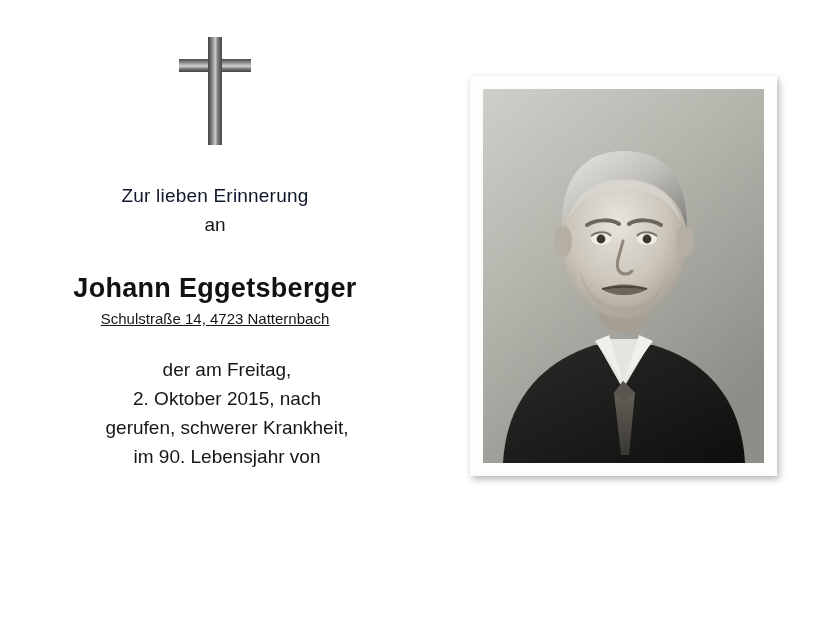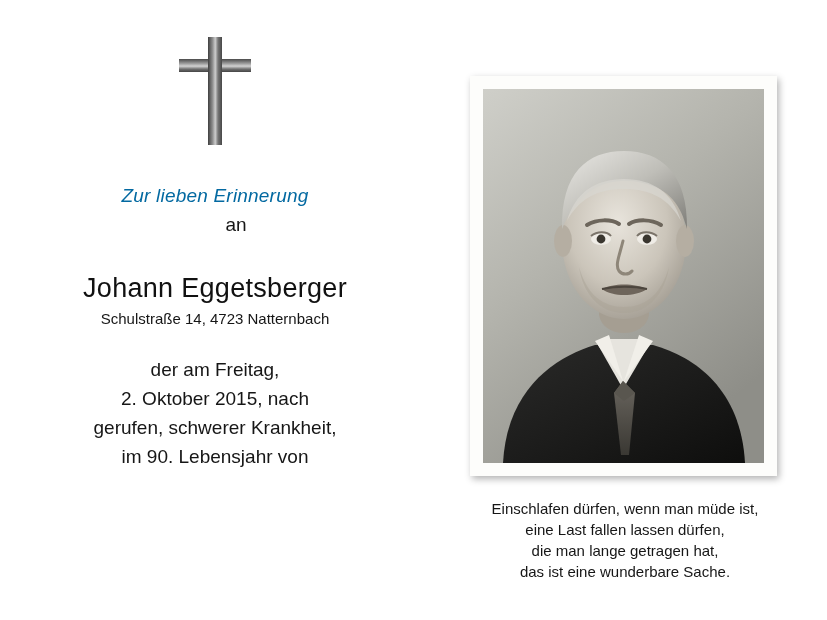--- a/index.html
+++ b/index.html
@@ -43,55 +43,55 @@
     justify-content: center;
   }
 
   .memory-line-1 {
     position: absolute;
     left: 0;
     top: 185px;
     width: 430px;
     font-size: 19px;
     letter-spacing: 0.2px;
-    color: #0369a1;
-    font-style: italic;
+    color: #0f172a;
   }
   .memory-line-2 {
     position: absolute;
     left: 0;
     top: 214px;
     width: 430px;
     font-size: 19px;
     color: #161616;
-    padding-left: 21px;
   }
 
   .deceased-name {
     position: absolute;
     left: 0;
     top: 273px;
     width: 430px;
     font-size: 27px;
     color: #111111;
     letter-spacing: 0.3px;
+    font-weight: bold;
   }
 
   .deceased-address {
     position: absolute;
     left: 0;
     top: 310px;
     width: 430px;
     font-size: 15px;
     color: #161616;
+    text-decoration: underline;
   }
 
   .passage {
     position: absolute;
-    left: 0;
+    left: 12px;
     top: 355px;
     width: 430px;
     font-size: 19px;
     line-height: 29px;
     color: #161616;
   }
   .passage div { white-space: nowrap; }
 
   
   .photo-frame {
@@ -238,20 +238,14 @@
         <path d="M119 200 C133 197 151 197 164 200" stroke="#4c453d" stroke-width="2" fill="none"></path>
 
         <path d="M96 178 C100 204 116 224 141 224 C166 224 182 204 186 178 C178 206 162 218 141 218 C120 218 104 206 96 178 Z" fill="#a8a194" opacity="0.45"></path>
 
         <rect x="0" y="0" width="281" height="374" fill="none"></rect>
         <rect x="0" y="0" width="281" height="374" fill="url(#bg)" opacity="0"></rect>
       </svg>
     </div>
   </div>
 
-  <div class="verse">
-    <div>Einschlafen dürfen, wenn man müde ist,</div>
-    <div>eine Last fallen lassen dürfen,</div>
-    <div>die man lange getragen hat,</div>
-    <div>das ist eine wunderbare Sache.</div>
-  </div>
 
 </div>
 
 </body></html>

